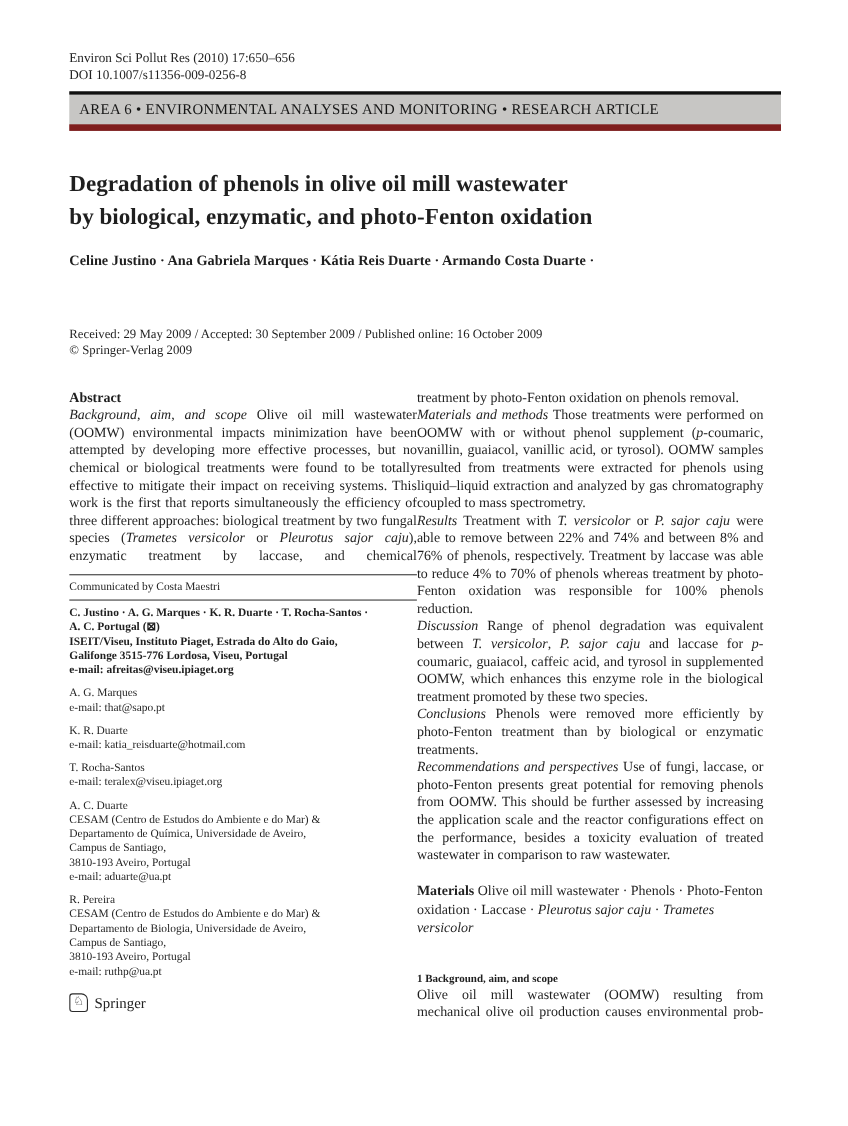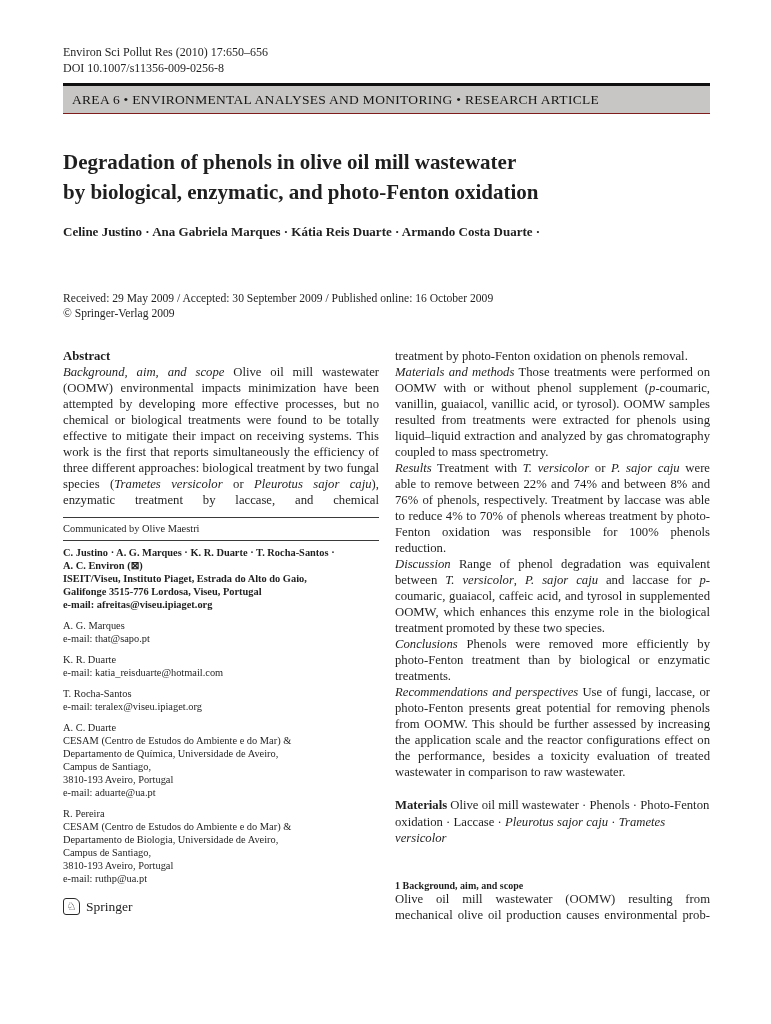--- a/index.html
+++ b/index.html
@@ -4,27 +4,27 @@
 <style>
   html,body{margin:0;padding:0;background:#ffffff;}
   .page{
     width:771px;height:940px;box-sizing:border-box;background:#ffffff;
     padding:44px 61px 0 63px;position:relative;
     font-family:"Liberation Serif",serif;color:#1f1f1f;
   }
   .jline{font-size:12px;line-height:16px;}
   .banner{
     margin-top:7px;background:#c7c6c4;
-    border-top:3px solid #101010;border-bottom:1px solid #7f1d1d;
+    border-top:3px solid #101010;border-bottom:6px solid #7f1d1d;
     padding:6px 9px 5px;font-size:13.5px;letter-spacing:.3px;color:#151515;
   }
   .title{margin:33px 0 0;font-size:21px;line-height:30px;font-weight:bold;}
   .authors{margin-top:16px;font-size:13px;font-weight:bold;line-height:17px;}
   .received{margin-top:51px;font-size:11.6px;line-height:15px;}
-  .columns{margin-top:27px;display:flex;gap:16px;}
+  .columns{margin-top:27px;display:flex;}
   .col-left{width:316px;}
   .col-right{width:315px;}
   p.body{margin:0;font-size:12.7px;line-height:16px;text-align:justify;}
   .fj{text-align-last:justify;}
   .abstract-h{font-size:12.7px;font-weight:bold;line-height:16px;}
   .r-i{font-style:italic;}
   .r-b{font-weight:bold;}
   .keywords{margin-top:17px;font-size:12.7px;line-height:16.5px;}
   .sec-h{margin-top:33px;font-size:10px;font-weight:bold;}
   .sec-p{margin-top:15px;}
@@ -68,26 +68,26 @@
   </div>
 
   <div class="columns">
 
     <div class="col-left">
       <div class="abstract-h">Abstract</div>
       <p class="body fj"><span class="r-i">Background, aim, and scope</span><span> Olive oil mill wastewater (OOMW) environmental impacts minimization have been attempted by developing more effective processes, but no chemical or biological treatments were found to be totally effective to mitigate their impact on receiving systems. This work is the first that reports simultaneously the efficiency of three different approaches: biological treatment by two fungal species (</span><span class="r-i">Trametes versicolor</span><span> or </span><span class="r-i">Pleurotus sajor caju</span><span>), enzymatic treatment by laccase, and chemical</span></p>
 
       <div class="fn">
         <div class="rule"></div>
-        <div class="communicated">Communicated by Olive Maestri</div>
+        <div class="communicated">Communicated by Costa Maestri</div>
         <div class="rule"></div>
 
         <div class="fn-group first">
           <div>C. Justino · A. G. Marques · K. R. Duarte · T. Rocha-Santos ·</div>
-          <div>A. C. Environ (⊠)</div>
+          <div>A. C. Portugal (⊠)</div>
           <div>ISEIT/Viseu, Instituto Piaget, Estrada do Alto do Gaio,</div>
           <div>Galifonge 3515-776 Lordosa, Viseu, Portugal</div>
           <div>e-mail: afreitas@viseu.ipiaget.org</div>
         </div>
 
 
         <div class="fn-group">
           <div>A. G. Marques</div>
           <div>e-mail: that@sapo.pt</div>
         </div>

